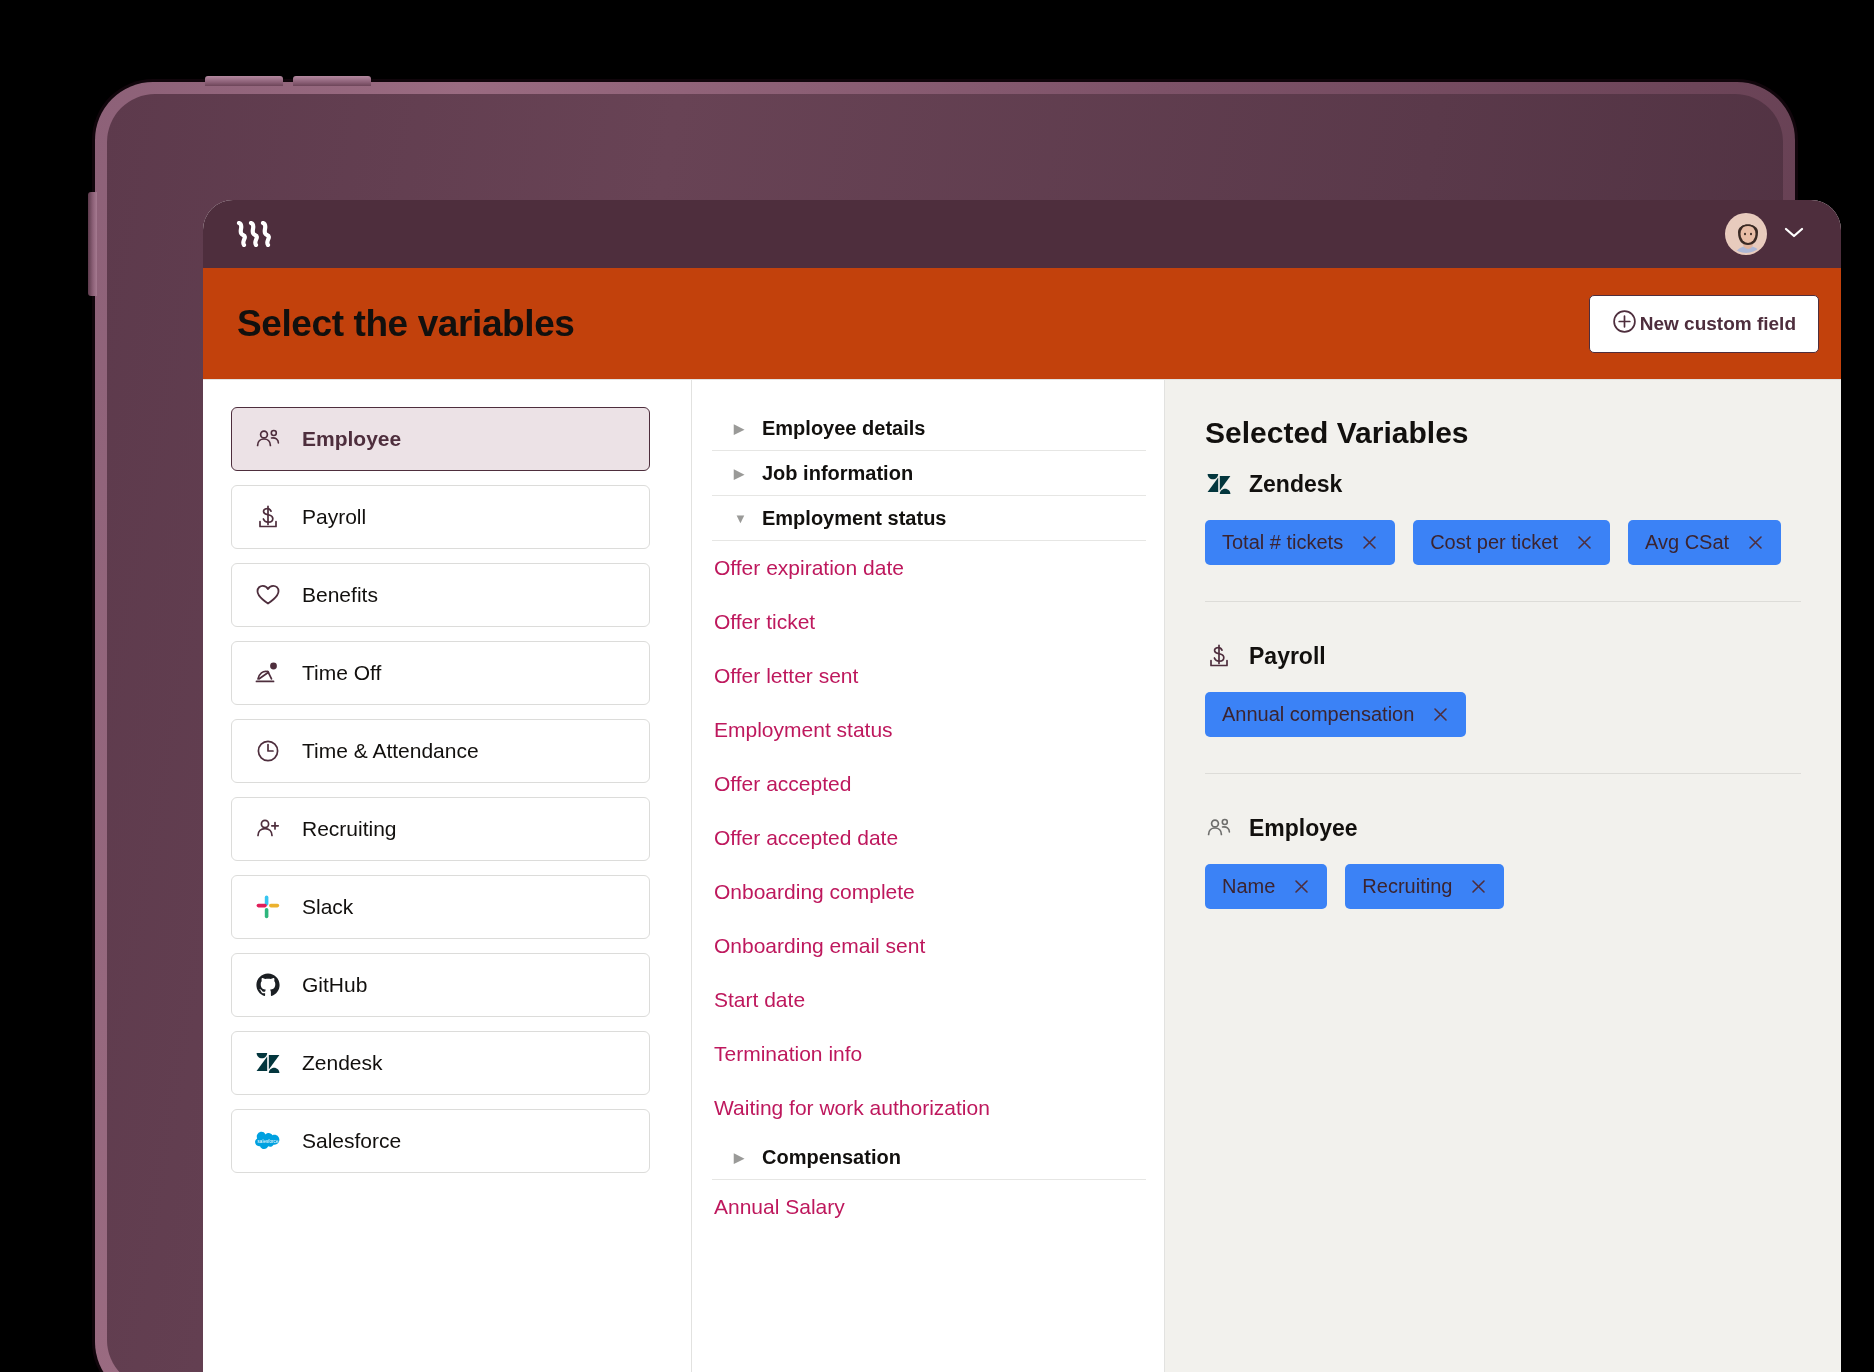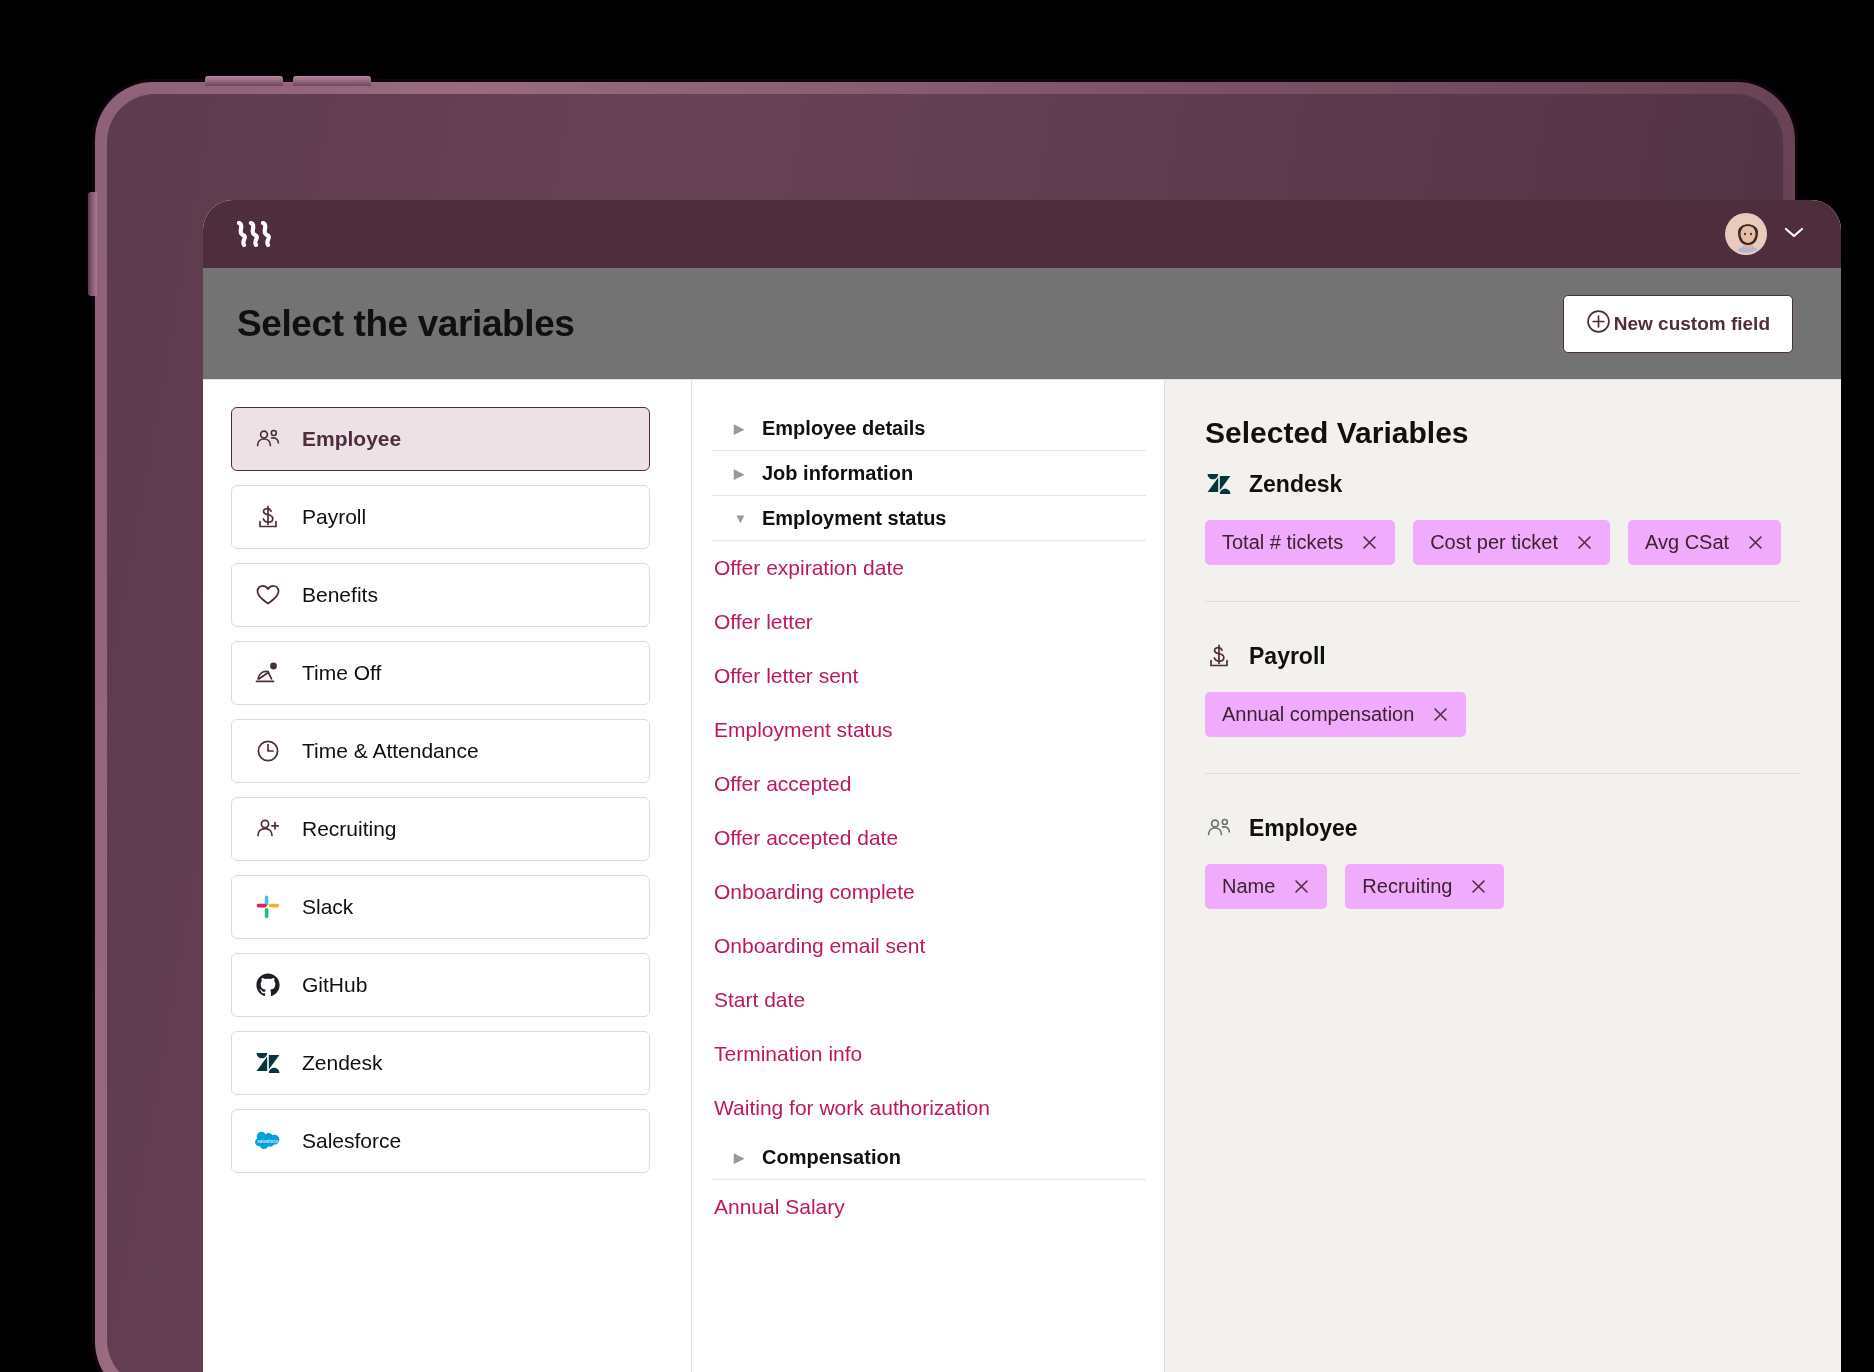--- a/index.html
+++ b/index.html
@@ -62,23 +62,23 @@
   #avatar {
     width: 42px; height: 42px; border-radius: 50%;
     background: #e5c3b4; overflow: hidden; position: relative;
     border: 2px solid rgba(255,255,255,0.15);
   }
 
   
   #page-header {
     position: absolute; left: 0; top: 68px;
     width: 100%; height: 112px;
-    background: #737373;
+    background: #c2410c;
     display: flex; align-items: center; justify-content: space-between;
-    padding: 0 48px 0 34px;
+    padding: 0 22px 0 34px;
     border-bottom: 1px solid #e2e2e0;
   }
   #page-title { font-size: 37px; font-weight: bold; color: #12100e; letter-spacing: -0.4px; }
   #new-custom-field-button {
     display: flex; align-items: center; gap: 3px;
     border: 1.6px solid #4e2e3d; border-radius: 5px;
     padding: 13px 22px; background: #fff; cursor: pointer;
     font-size: 19px; font-weight: bold; color: #4e2e3d;
   }
 
@@ -138,21 +138,21 @@
   #selected-panel-title { font-size: 30px; font-weight: bold; color: #12100e; margin-bottom: 20px; }
   .sel-group { margin-bottom: 10px; }
   .sel-group-head {
     display: flex; align-items: center; gap: 16px;
     font-size: 23px; font-weight: bold; color: #12100e;
     margin-bottom: 22px;
   }
   .sel-tags { display: flex; flex-wrap: wrap; gap: 18px; }
   .sel-tag {
     display: flex; align-items: center; gap: 18px;
-    background: #f0abfc; border-radius: 5px;
+    background: #3b82f6; border-radius: 5px;
     padding: 11px 17px; font-size: 20px; color: #3b2430;
     cursor: default;
   }
   .tag-close { cursor: pointer; display: flex; align-items: center; color: #4e2e3d; }
   .sel-divider { height: 1px; background: #dddcd8; margin: 36px 0 40px 0; }
 </style>
 </head>
 <body>
 
 <div id="device-frame">
@@ -319,21 +319,21 @@
             <span>Job information</span>
           </div>
           <div class="var-group-header">
             <span class="tri">▼</span>
             <span>Employment status</span>
           </div>
           <div class="var-item">
             <span>Offer expiration date</span>
           </div>
           <div class="var-item">
-            <span>Offer letter</span>
+            <span>Offer ticket</span>
           </div>
           <div class="var-item">
             <span>Offer letter sent</span>
           </div>
           <div class="var-item">
             <span>Employment status</span>
           </div>
           <div class="var-item">
             <span>Offer accepted</span>
           </div>

